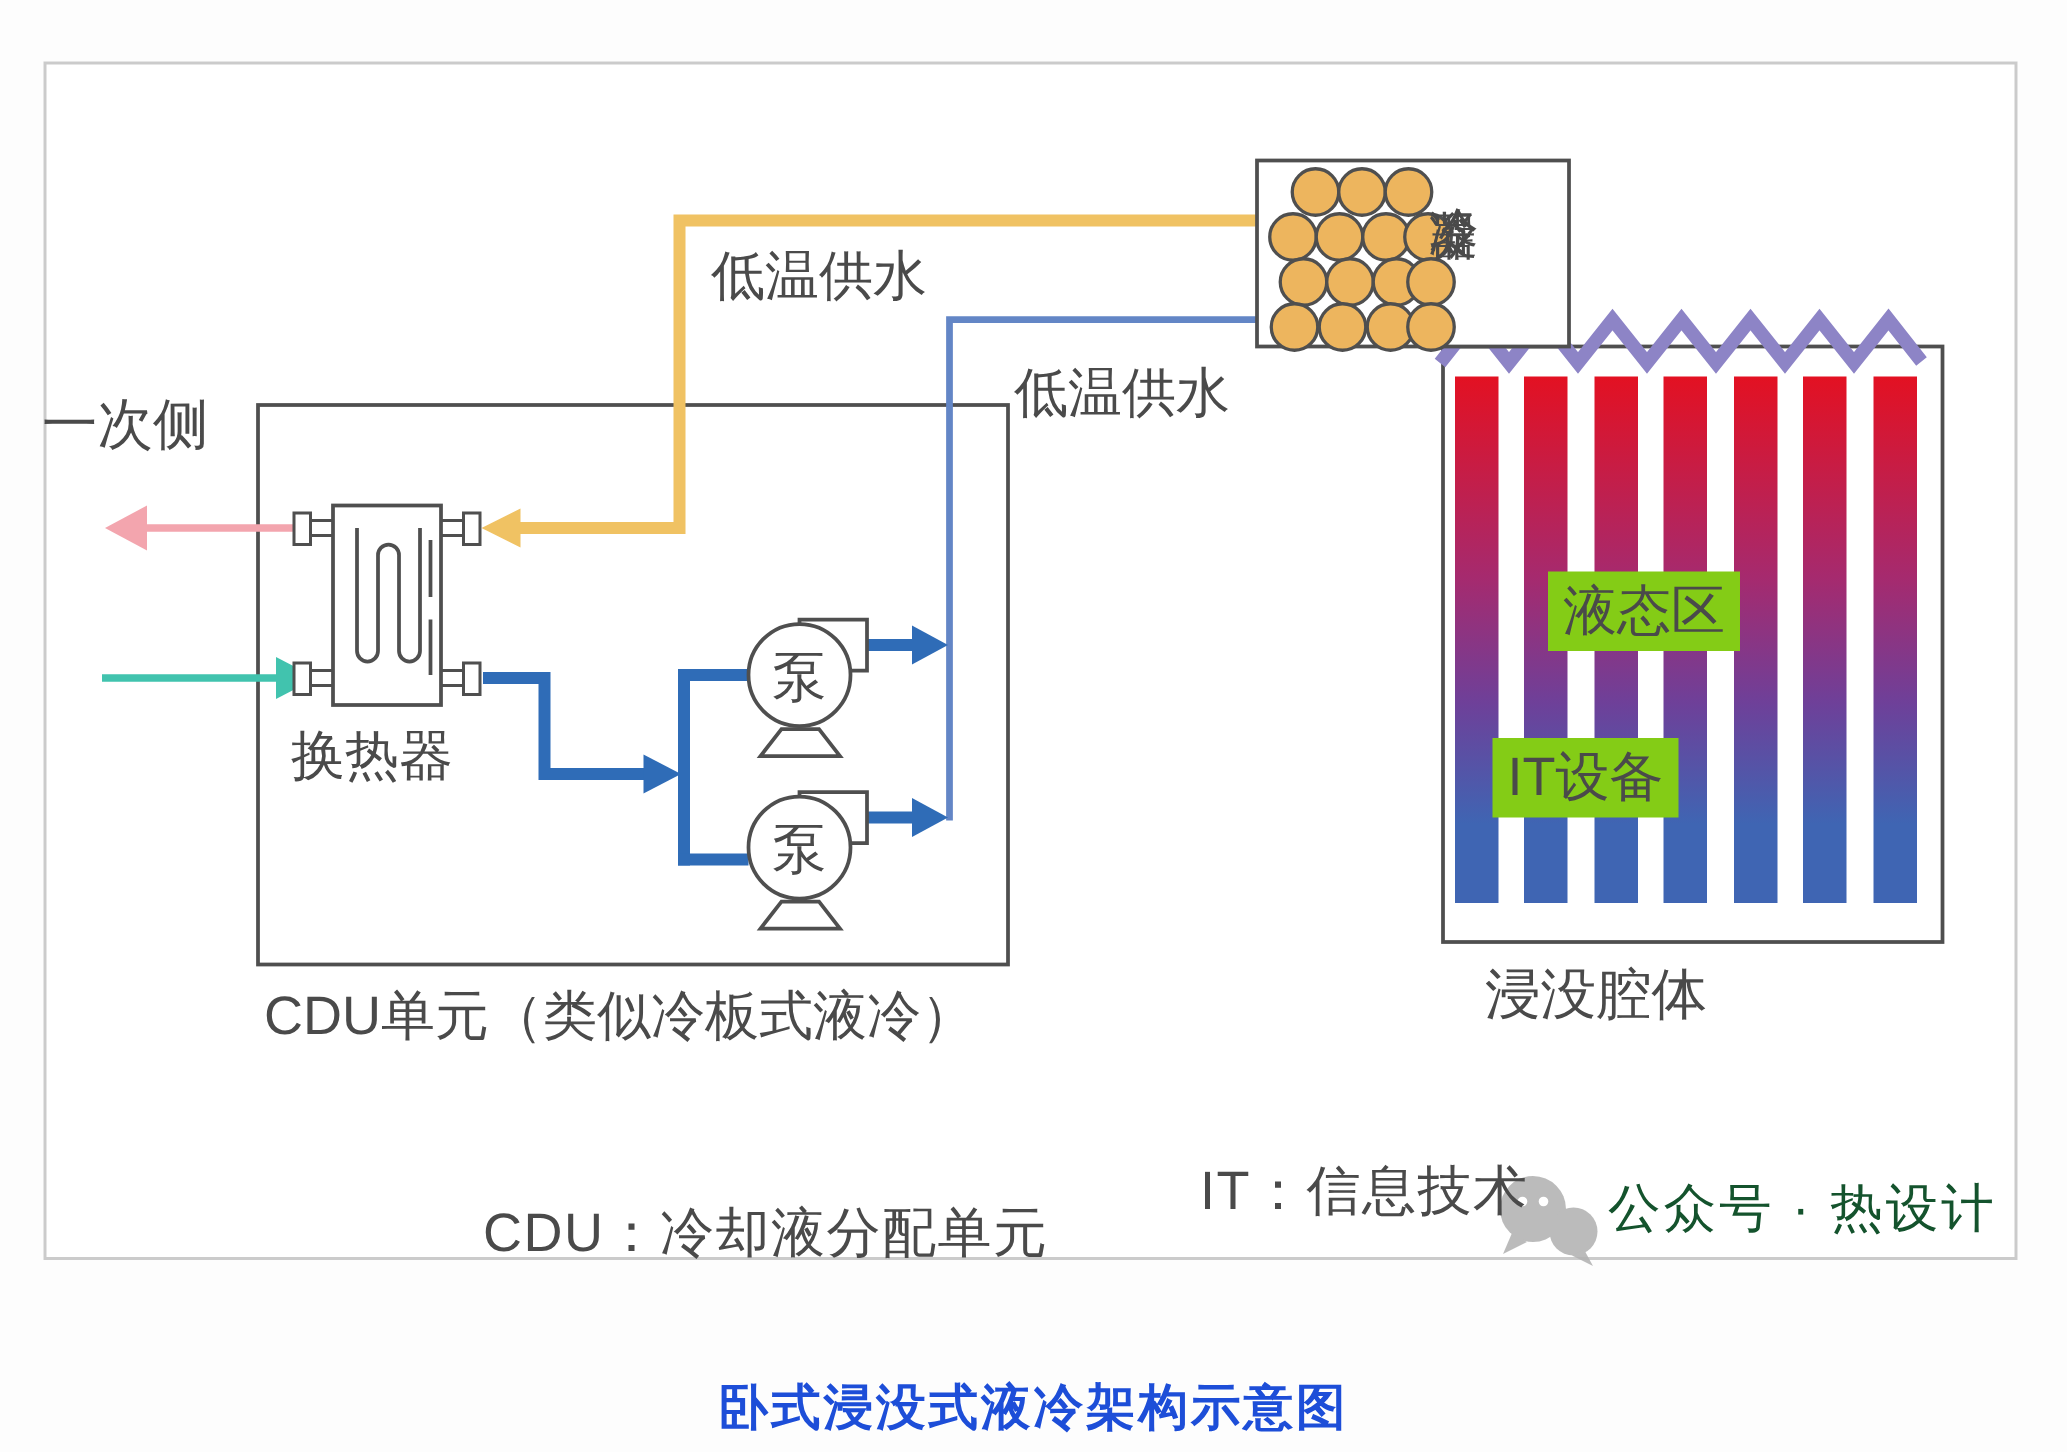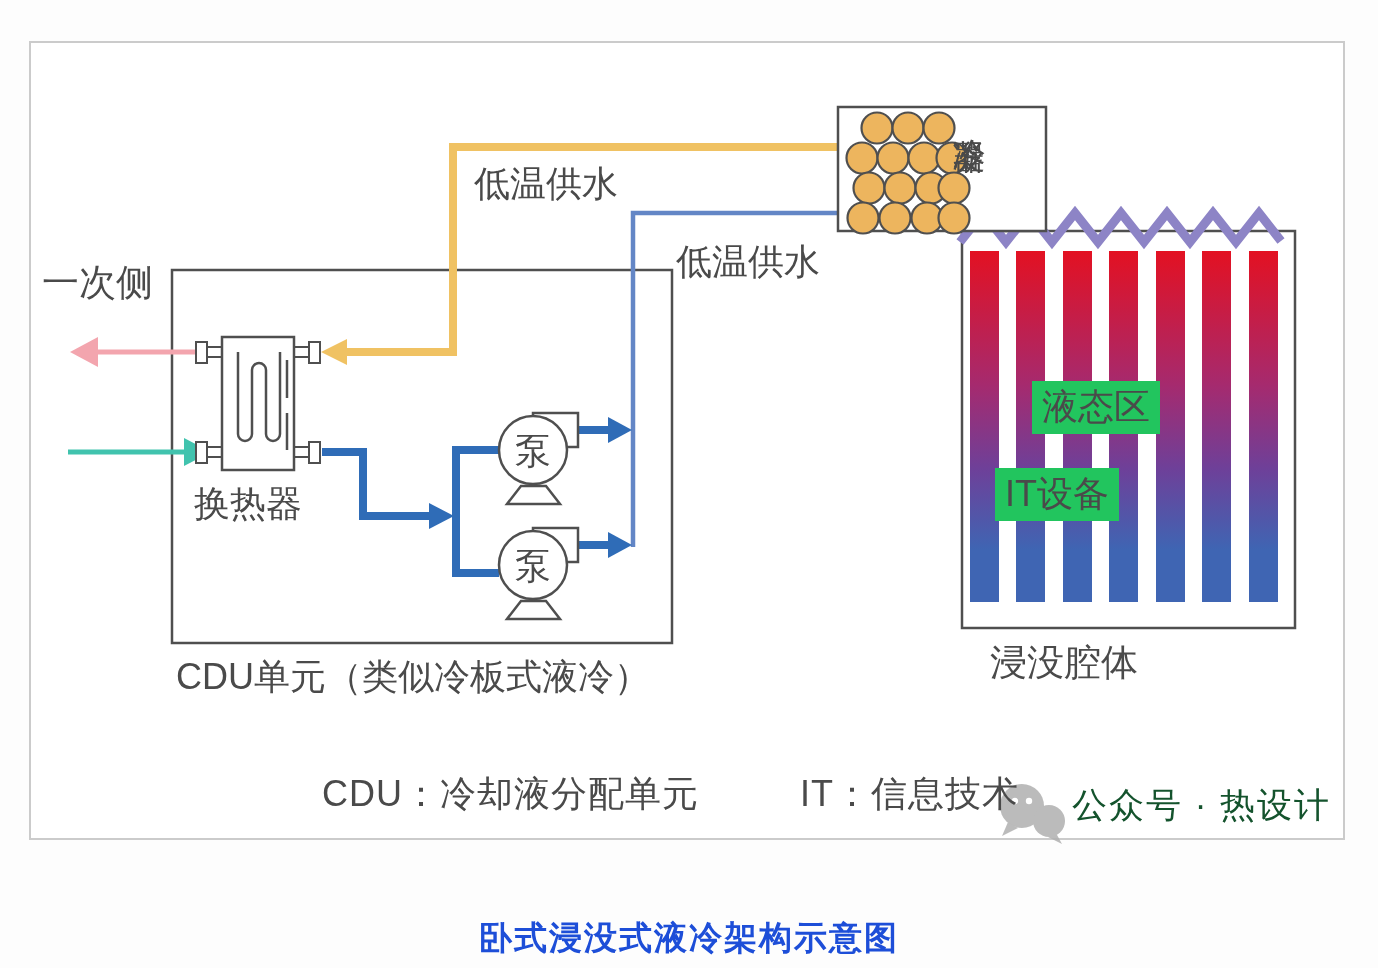--- a/index.html
+++ b/index.html
@@ -4,21 +4,21 @@
 <style>
   html,body{margin:0;padding:0;background:#fdfdfd;}
   .page{position:relative;width:1378px;height:968px;overflow:hidden;
         font-family:"Liberation Sans", sans-serif;color:#4a4a4a;}
   .panel{position:absolute;left:29px;top:41px;width:1312px;height:795px;
          background:#ffffff;border:2px solid #cbcbcb;}
   .diagram-svg{position:absolute;left:0;top:0;z-index:2;}
   .label{position:absolute;z-index:3;white-space:nowrap;color:#4a4a4a;}
   .fs36{font-size:36px;}
   .fs37{font-size:37px;}
-  .white-tag{background:#22c55e;padding:2px 10px;}
+  .white-tag{background:#84cc16;padding:2px 10px;}
   .vertical-text{writing-mode:vertical-rl;text-orientation:upright;
                  font-size:33px;line-height:1.0;letter-spacing:2px;}
   .legend-text{font-size:36px;letter-spacing:1px;}
   .watermark-text{font-size:35px;color:#14532d;letter-spacing:2px;}
   .caption{position:absolute;left:0;top:916px;width:100%;text-align:center;
            font-size:33px;font-weight:600;color:#1d4ed8;z-index:3;letter-spacing:2px;}
 </style>
 </head>
 <body>
 
@@ -132,30 +132,30 @@
     <g style="fill:var(--watermark-gray)" opacity="0.85">
       <circle cx="1022" cy="806" r="22"></circle>
       <polygon points="1008,822 1002,836 1018,828"></polygon>
       <circle cx="1049" cy="821" r="16"></circle>
       <polygon points="1056,833 1062,844 1048,837"></polygon>
       <circle cx="1015" cy="801" r="3.2" fill="#ffffff"></circle>
       <circle cx="1029" cy="801" r="3.2" fill="#ffffff"></circle>
     </g>
   </svg>
 
-  <div class="label fs37" style="left:42px;top:258px;">一次侧</div>
+  <div class="label fs37" style="left:28px;top:258px;">一次侧</div>
   <div class="label fs36" style="left:474px;top:160px;">低温供水</div>
   <div class="label fs36" style="left:676px;top:238px;font-family:Liberation Serif, serif;">低温供水</div>
   <div class="label fs36" style="left:194px;top:480px;font-family:Liberation Mono, monospace;">换热器</div>
   <div class="label vertical-text" style="left:953px;top:112px;height:122px;">冷凝器</div>
   <div class="label fs36 white-tag" style="left:1032px;top:381px;">液态区</div>
-  <div class="label fs36 white-tag" style="left:995px;top:468px;">IT设备</div>
+  <div class="label fs36 white-tag" style="left:995px;top:492px;">IT设备</div>
   <div class="label fs37" style="left:990px;top:638px;">浸没腔体</div>
   <div class="label fs36" style="left:176px;top:653px;">CDU单元（类似冷板式液冷）</div>
 
-  <div class="label legend-text" style="left:322px;top:770px;">CDU：冷却液分配单元</div>
+  <div class="label legend-text" style="left:322px;top:798px;">CDU：冷却液分配单元</div>
   <div class="label legend-text" style="left:800px;top:770px;">IT：信息技术</div>
 
   <div class="label watermark-text" style="left:1072px;top:782px;">公众号 · 热设计</div>
 
   <div class="caption">卧式浸没式液冷架构示意图</div>
 
 </div>
 
 </body></html>

